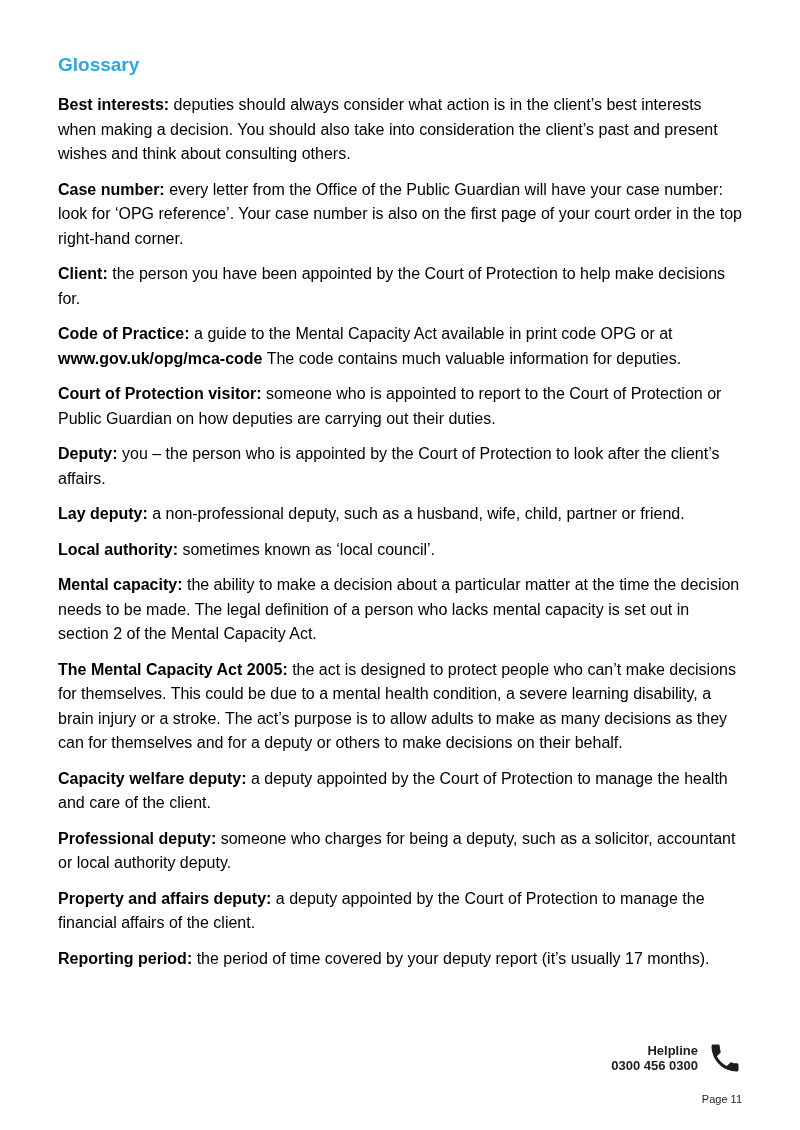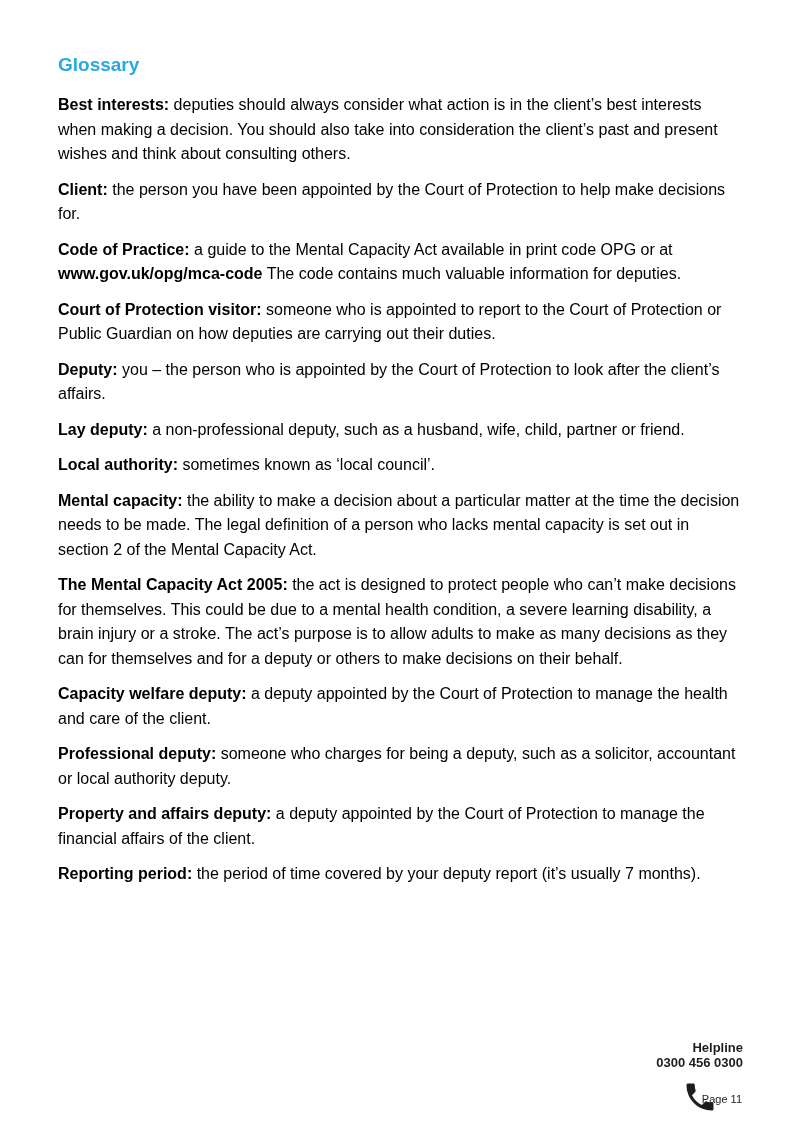--- a/index.html
+++ b/index.html
@@ -36,21 +36,20 @@
   .entry strong {
     font-weight: bold;
   }
   .footer-helpline {
     position: absolute;
     right: 57px;
     top: 1040px;
     display: flex;
     align-items: center;
     gap: 9px;
-    flex-direction: column;
   }
   .helpline-text {
     text-align: right;
     font-weight: bold;
     font-size: 13px;
     line-height: 15px;
     color: #1d1d1b;
   }
   .phone-icon {
     width: 36px;
@@ -66,32 +65,33 @@
     color: #1d1d1b;
   }
 </style>
 </head>
 <body>
 
 <div class="content">
   <h1 class="page-title" style="color: rgb(41, 168, 226);">Glossary</h1>
   <div>
       <p class="entry"><strong>Best interests:</strong><span> deputies should always consider what action is in the client’s best interests when making a decision. You should also take into consideration the client’s past and present wishes and think about consulting others.</span></p>
+      <p class="entry"><strong>Case number:</strong><span> every letter from the Office of the Public Guardian will have your case number: look for ‘OPG reference’. Your case number is also on the first page of your court order in the top right-hand corner.</span></p>
       <p class="entry"><strong>Client:</strong><span> the person you have been appointed by the Court of Protection to help make decisions for.</span></p>
       <p class="entry"><strong>Code of Practice:</strong><span> a guide to the Mental Capacity Act available in print code OPG or at </span><strong>www.gov.uk/opg/mca-code</strong><span> The code contains much valuable information for deputies.</span></p>
       <p class="entry"><strong>Court of Protection visitor:</strong><span> someone who is appointed to report to the Court of Protection or Public Guardian on how deputies are carrying out their duties.</span></p>
       <p class="entry"><strong>Deputy:</strong><span> you – the person who is appointed by the Court of Protection to look after the client’s affairs.</span></p>
       <p class="entry"><strong>Lay deputy:</strong><span> a non-professional deputy, such as a husband, wife, child, partner or friend.</span></p>
       <p class="entry"><strong>Local authority:</strong><span> sometimes known as ‘local council’.</span></p>
       <p class="entry"><strong>Mental capacity:</strong><span> the ability to make a decision about a particular matter at the time the decision needs to be made. The legal definition of a person who lacks mental capacity is set out in section 2 of the Mental Capacity Act.</span></p>
       <p class="entry"><strong>The Mental Capacity Act 2005:</strong><span> the act is designed to protect people who can’t make decisions for themselves. This could be due to a mental health condition, a severe learning disability, a brain injury or a stroke. The act’s purpose is to allow adults to make as many decisions as they can for themselves and for a deputy or others to make decisions on their behalf.</span></p>
       <p class="entry"><strong>Capacity welfare deputy:</strong><span> a deputy appointed by the Court of Protection to manage the health and care of the client.</span></p>
       <p class="entry"><strong>Professional deputy:</strong><span> someone who charges for being a deputy, such as a solicitor, accountant or local authority deputy.</span></p>
       <p class="entry"><strong>Property and affairs deputy:</strong><span> a deputy appointed by the Court of Protection to manage the financial affairs of the client.</span></p>
-      <p class="entry"><strong>Reporting period:</strong><span> the period of time covered by your deputy report (it’s usually 7 months).</span></p>
+      <p class="entry"><strong>Reporting period:</strong><span> the period of time covered by your deputy report (it’s usually 17 months).</span></p>
     </div>
 </div>
 
 <div class="footer-helpline">
   <div class="helpline-text">
     <div>Helpline</div>
     <div>0300 456 0300</div>
   </div>
   <span>
     <svg class="phone-icon" viewBox="0 0 24 24" aria-hidden="true">

